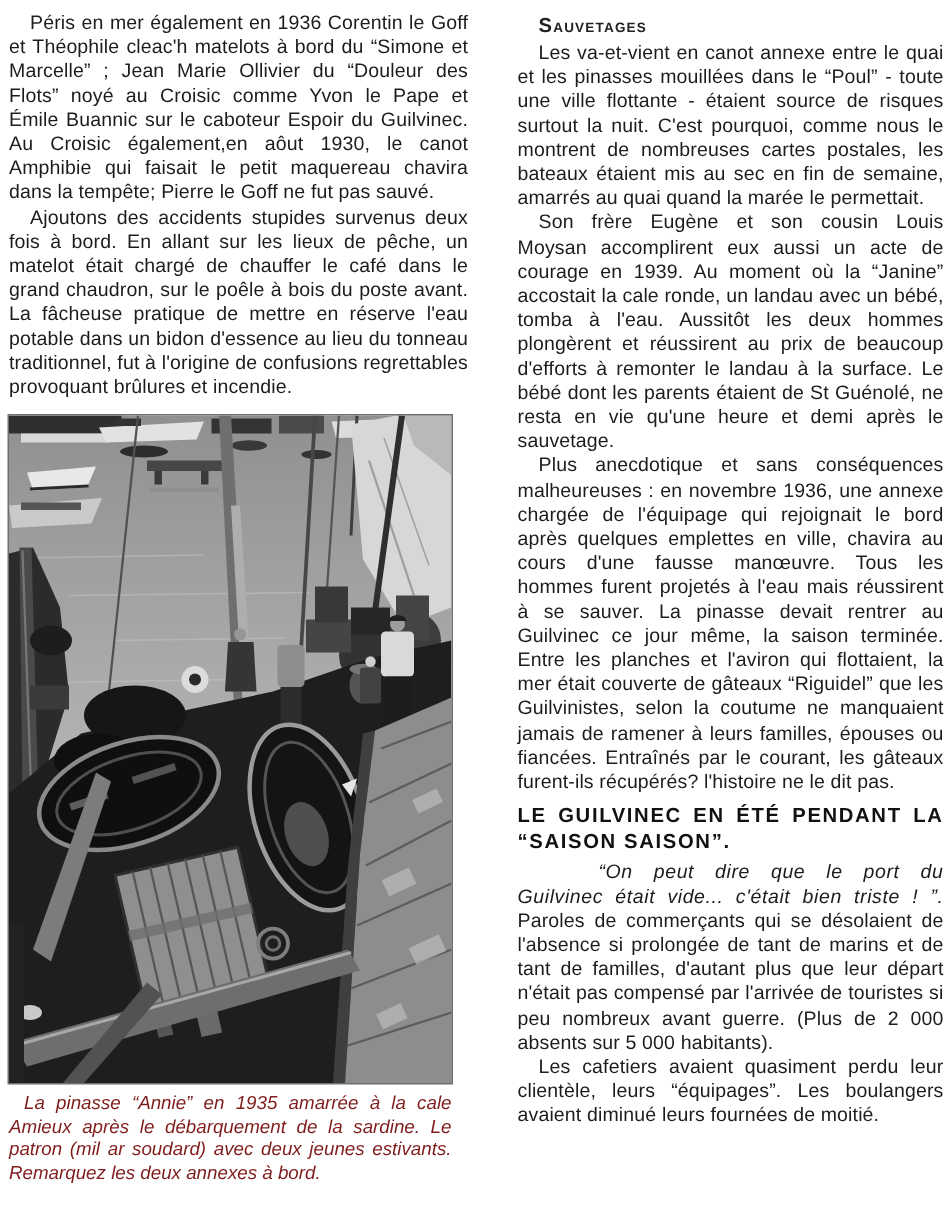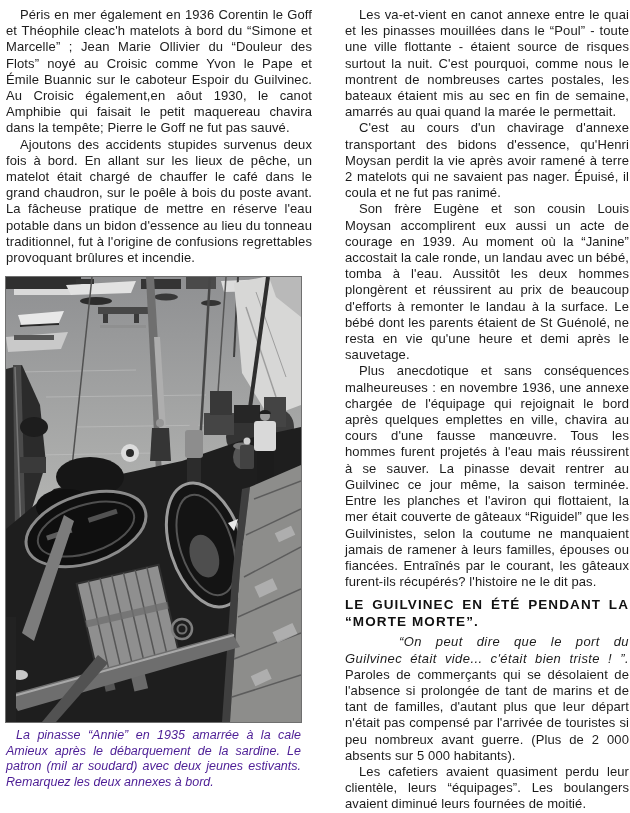--- a/index.html
+++ b/index.html
@@ -20,21 +20,21 @@
   }
   .caps-heading{
     margin:6px 0 4px;font-size:13.5px;font-weight:bold;letter-spacing:1.1px;
     line-height:17px;text-align:justify;color:#111;
   }
   .quote-italic{font-style:italic;letter-spacing:0.4px;margin-left:40px;}
   figure.photo-figure{margin:11px 0 0;padding:0;width:295px;}
   .photo-frame{width:295px;height:445px;line-height:0;outline:1px solid #6f6f6f;}
   figcaption.caption{
     margin:6px 0 0;font-style:italic;font-size:12.5px;line-height:15.5px;
-    text-align:justify;text-indent:10px;color:#4c1d95;
+    text-align:justify;text-indent:10px;color:#7f1d1d;
   }
 </style>
 </head>
 <body>
 
 <div class="page">
 
   <div class="col col-left">
     <p class="body-text">Péris en mer également en 1936 Corentin le Goff et Théophile cleac'h matelots à bord du “Simone et Marcelle” ; Jean Marie Ollivier du “Douleur des Flots” noyé au Croisic comme Yvon le Pape et Émile Buannic sur le caboteur Espoir du Guilvinec. Au Croisic également,en aôut 1930, le canot Amphibie qui faisait le petit maquereau chavira dans la tempête; Pierre le Goff ne fut pas sauvé.</p>
     <p class="body-text">Ajoutons des accidents stupides survenus deux fois à bord. En allant sur les lieux de pêche, un matelot était chargé de chauffer le café dans le grand chaudron, sur le poêle à bois du poste avant. La fâcheuse pratique de mettre en réserve l'eau potable dans un bidon d'essence au lieu du tonneau traditionnel, fut à l'origine de confusions regrettables provoquant brûlures et incendie.</p>
@@ -193,22 +193,22 @@
             <ellipse cx="14" cy="398" rx="8" ry="5" fill="#c9c9c9"></ellipse>
             <rect x="0" y="340" width="10" height="105" fill="#222"></rect>
           </g>
         </svg>
       </div>
       <figcaption class="caption">La pinasse “Annie” en 1935 amarrée à la cale Amieux après le débarquement de la sardine. Le patron (mil ar soudard) avec deux jeunes estivants. Remarquez les deux annexes à bord.</figcaption>
     </figure>
   </div>
 
   <div class="col col-right">
+    <h3 class="sc-heading">Sauvetages</h3>
     <p class="body-text">Les va-et-vient en canot annexe entre le quai et les pinasses mouillées dans le “Poul” - toute une ville flottante - étaient source de risques surtout la nuit. C'est pourquoi, comme nous le montrent de nombreuses cartes postales, les bateaux étaient mis au sec en fin de semaine, amarrés au quai quand la marée le permettait.</p>
-    <p class="body-text">C'est au cours d'un chavirage d'annexe transportant des bidons d'essence, qu'Henri Moysan perdit la vie après avoir ramené à terre 2 matelots qui ne savaient pas nager. Épuisé, il coula et ne fut pas ranimé.</p>
     <p class="body-text">Son frère Eugène et son cousin Louis Moysan accomplirent eux aussi un acte de courage en 1939. Au moment où la “Janine” accostait la cale ronde, un landau avec un bébé, tomba à l'eau. Aussitôt les deux hommes plongèrent et réussirent au prix de beaucoup d'efforts à remonter le landau à la surface. Le bébé dont les parents étaient de St Guénolé, ne resta en vie qu'une heure et demi après le sauvetage.</p>
     <p class="body-text">Plus anecdotique et sans conséquences malheureuses : en novembre 1936, une annexe chargée de l'équipage qui rejoignait le bord après quelques emplettes en ville, chavira au cours d'une fausse manœuvre. Tous les hommes furent projetés à l'eau mais réussirent à se sauver. La pinasse devait rentrer au Guilvinec ce jour même, la saison terminée. Entre les planches et l'aviron qui flottaient, la mer était couverte de gâteaux “Riguidel” que les Guilvinistes, selon la coutume ne manquaient jamais de ramener à leurs familles, épouses ou fiancées. Entraînés par le courant, les gâteaux furent-ils récupérés? l'histoire ne le dit pas.</p>
-    <h2 class="caps-heading">LE GUILVINEC EN ÉTÉ PENDANT LA “MORTE MORTE”.</h2>
+    <h2 class="caps-heading">LE GUILVINEC EN ÉTÉ PENDANT LA “SAISON SAISON”.</h2>
     <p class="body-text"><span class="quote-italic">“On peut dire que le port du Guilvinec était vide... c'était bien triste ! ”.</span> <span>Paroles de commerçants qui se désolaient de l'absence si prolongée de tant de marins et de tant de familles, d'autant plus que leur départ n'était pas compensé par l'arrivée de touristes si peu nombreux avant guerre. (Plus de 2 000 absents sur 5 000 habitants).</span></p>
     <p class="body-text">Les cafetiers avaient quasiment perdu leur clientèle, leurs “équipages”. Les boulangers avaient diminué leurs fournées de moitié.</p>
   </div>
 
 </div>
 
 </body></html>

